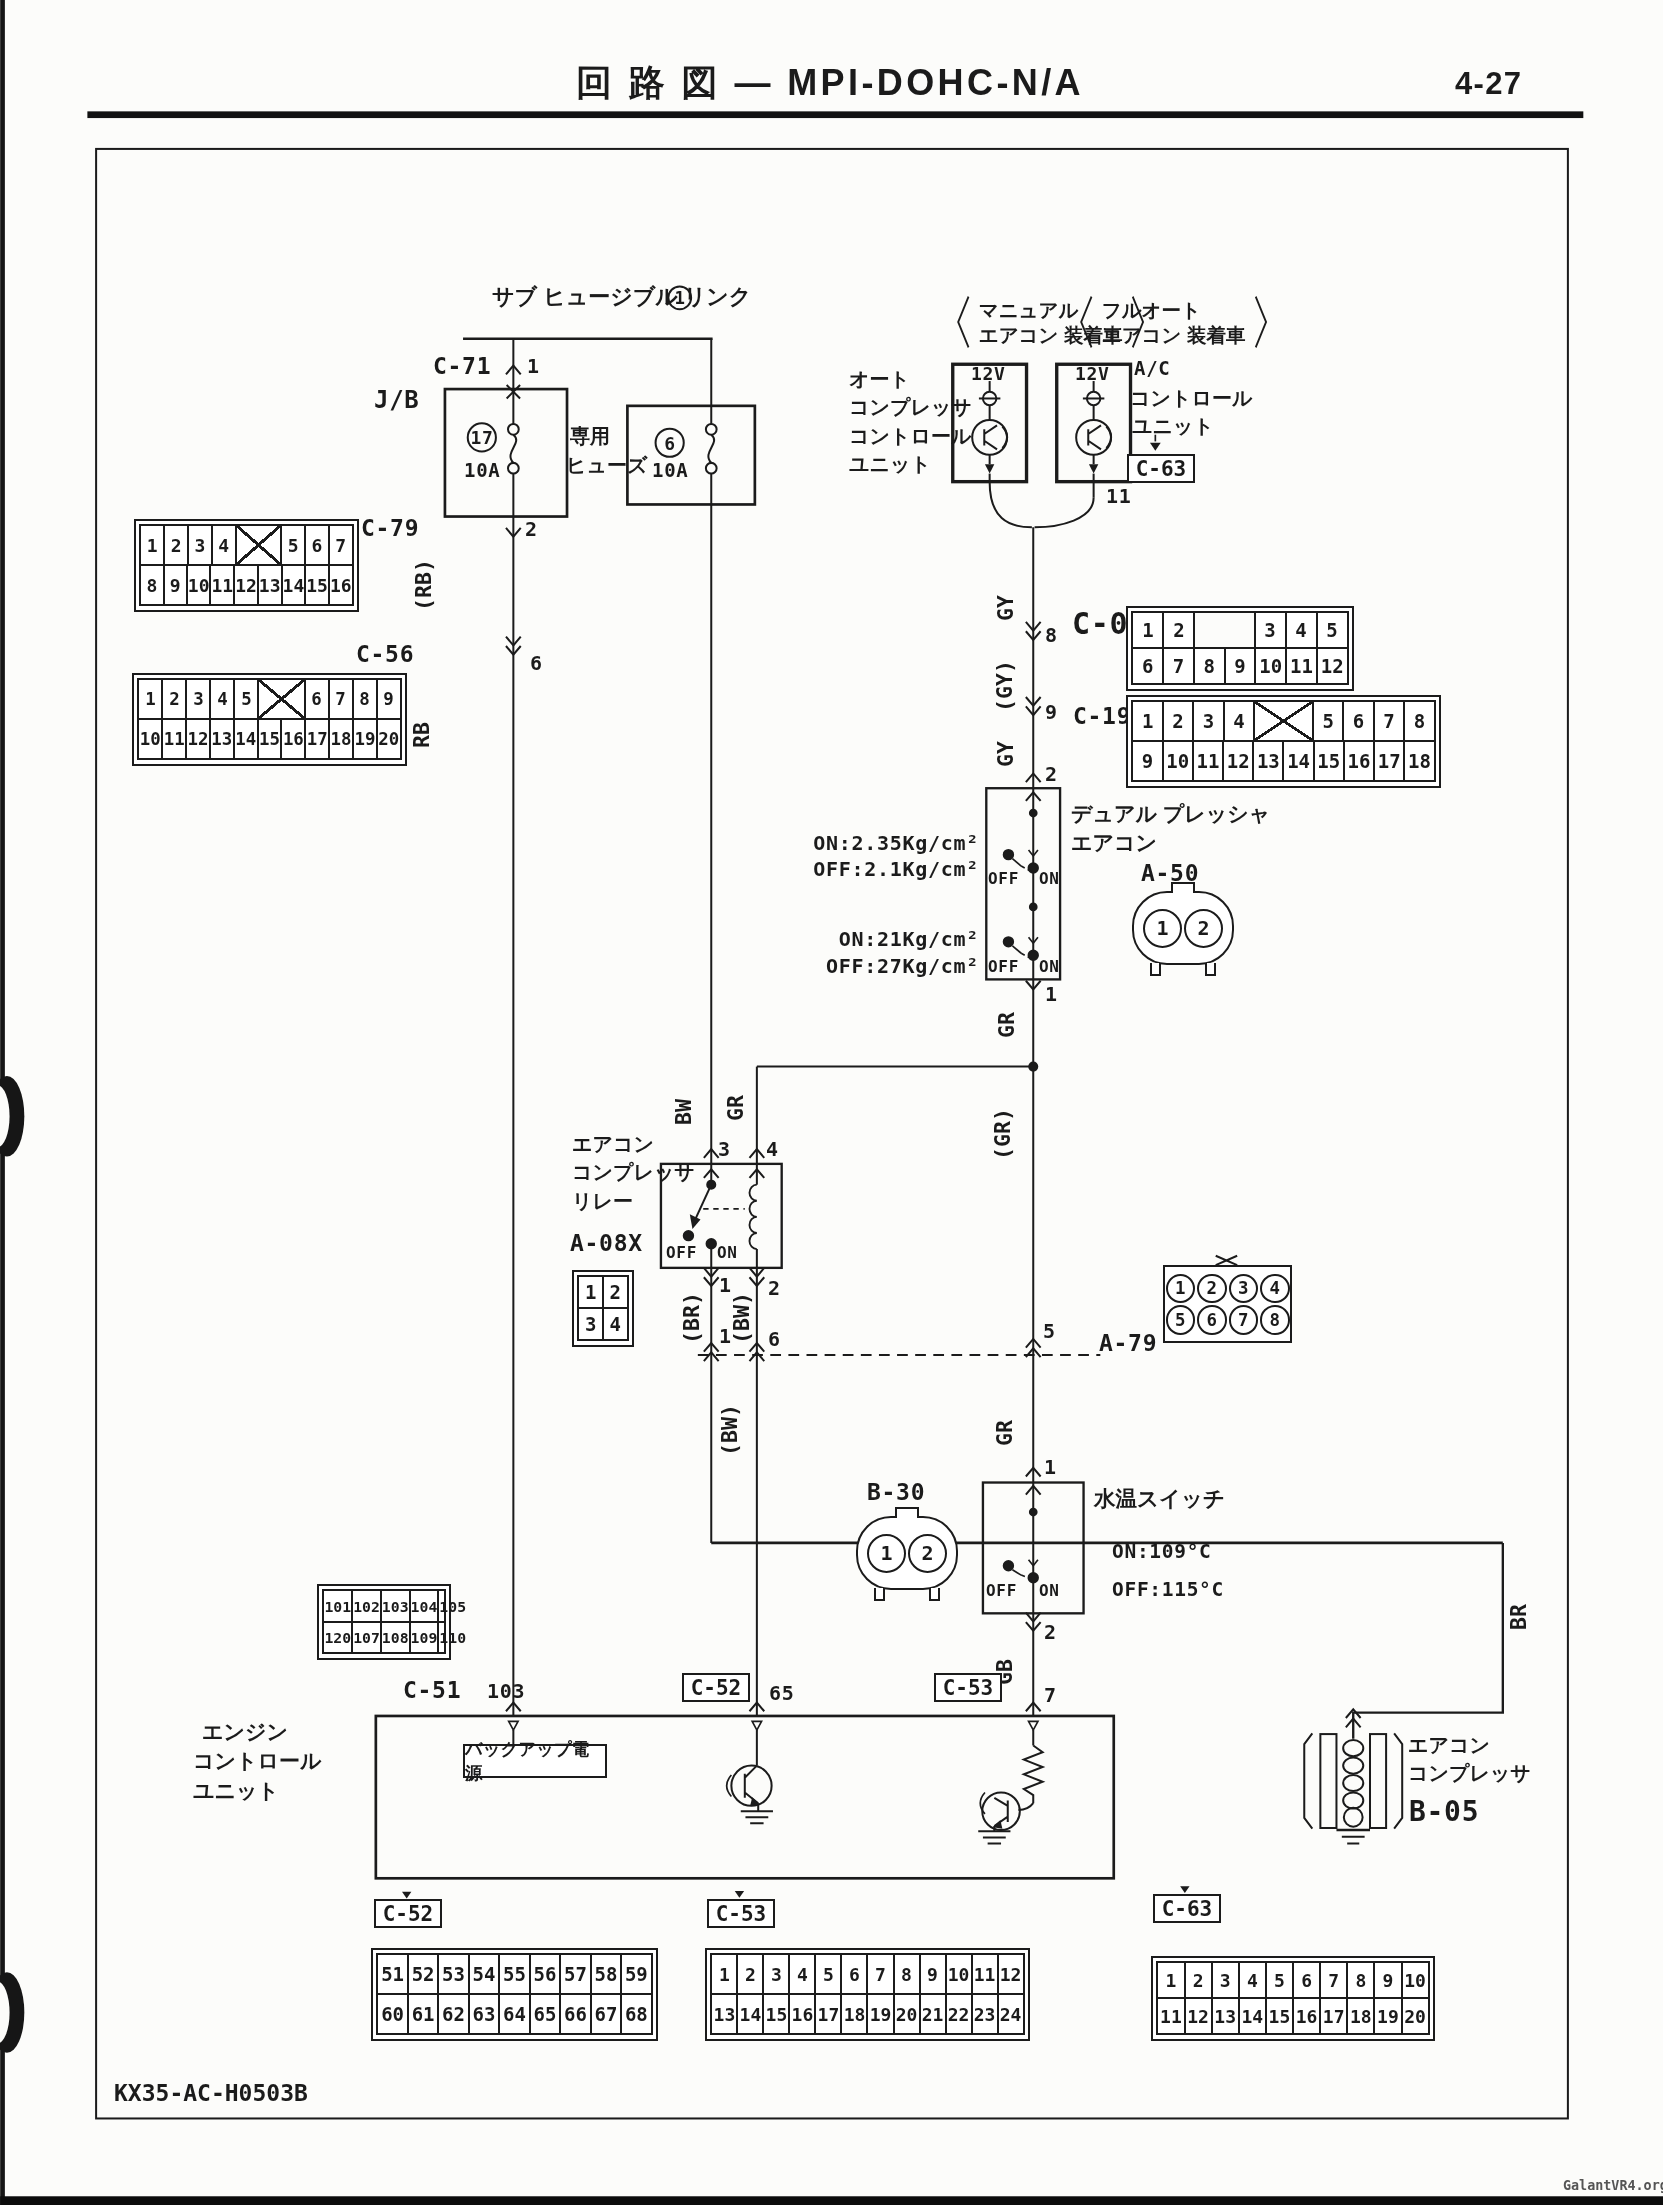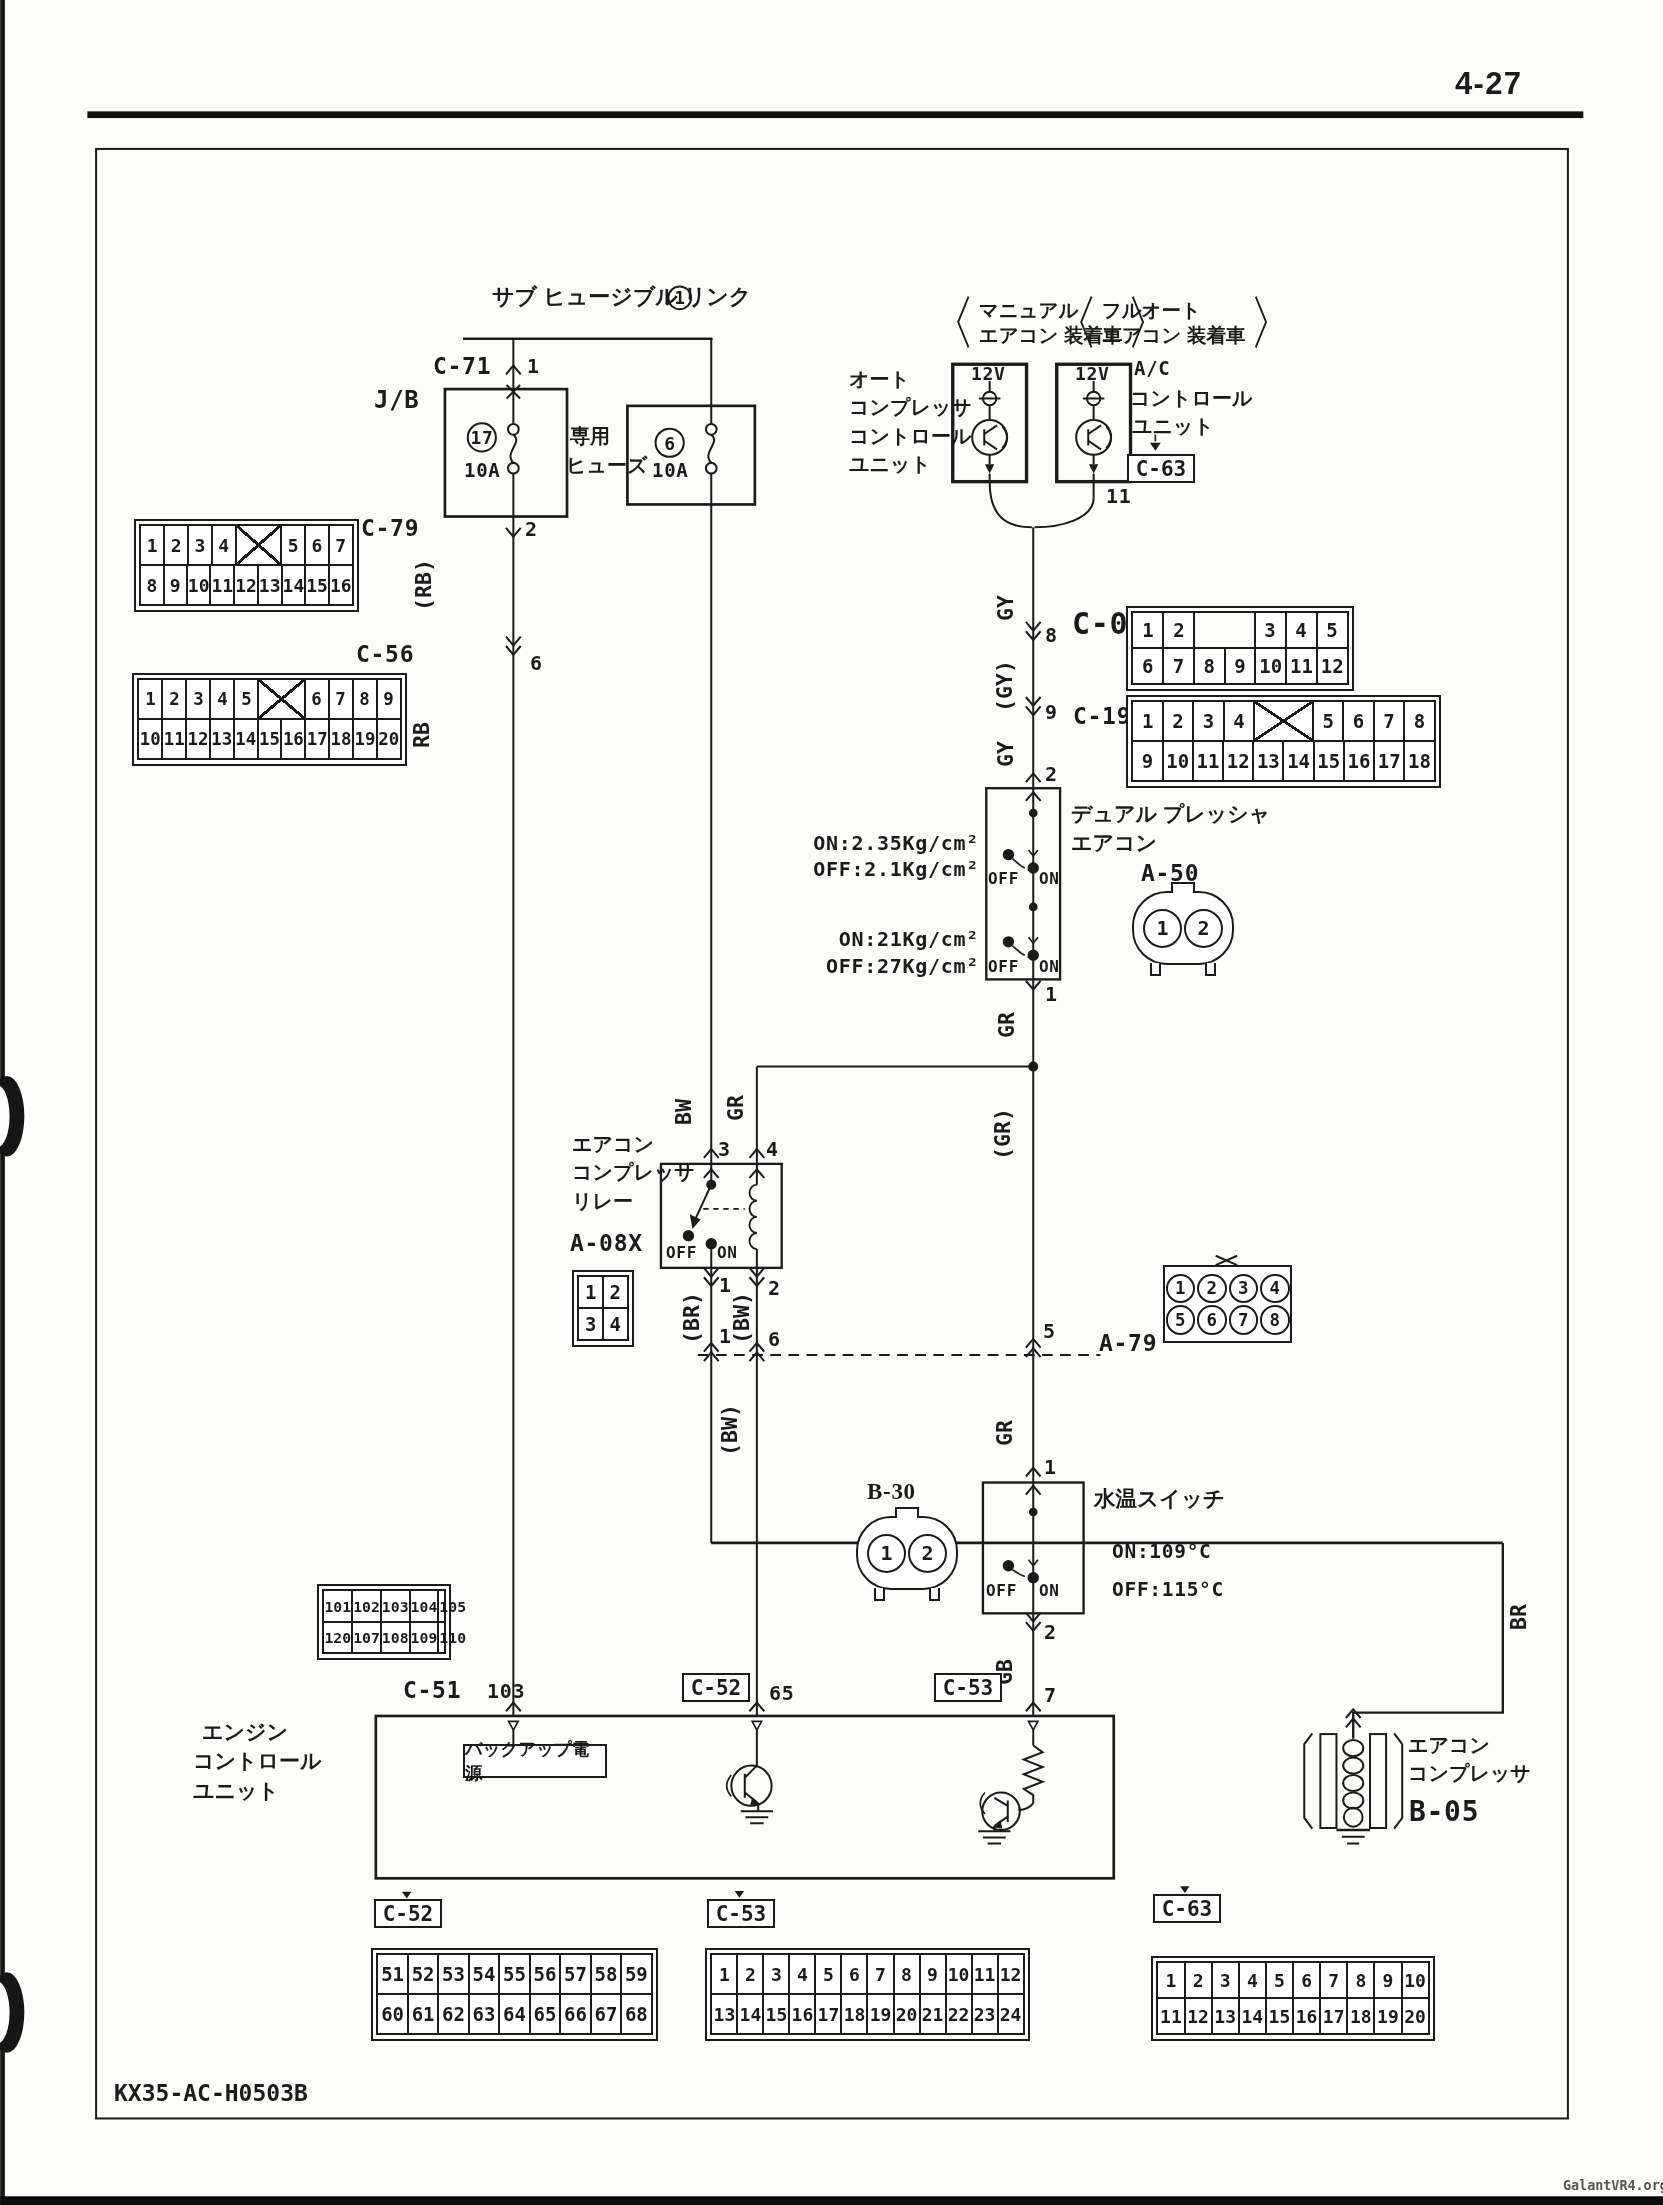--- a/index.html
+++ b/index.html
@@ -223,20 +223,21 @@
     <g>
       <rect x="0" y="0" width="7" height="3287" fill="#161616"></rect>
       <ellipse cx="10" cy="1664" rx="26" ry="60" fill="#161616"></ellipse>
       <ellipse cx="-4" cy="1664" rx="18" ry="46" fill="#fcfcfa"></ellipse>
       <ellipse cx="10" cy="3000" rx="26" ry="60" fill="#161616"></ellipse>
       <ellipse cx="-4" cy="3000" rx="18" ry="46" fill="#fcfcfa"></ellipse>
       <rect x="0" y="3274" width="2480" height="13" fill="#0c0c0c"></rect>
     </g>
   </svg>
 
+  <span class="t title" style="left:576px;top:59px;">回 路 図 — MPI-DOHC-N/A</span>
   <span class="t pageno" style="left:1455px;top:66px;">4-27</span>
 
   <span class="k" style="left:492px;top:282px;font-size:22px;">サブ ヒュージブル リンク</span>
   <span class="t ctr" style="left:680px;top:298px;font-size:17.4px;">1</span>
   <span class="t" style="left:433px;top:353px;font-size:23px;">C-71</span>
   <span class="t" style="left:527px;top:354px;">1</span>
   <span class="t" style="left:374px;top:386px;font-size:24px;">J/B</span>
   <span class="t ctr" style="left:482px;top:437px;font-size:18px;">17</span>
   <span class="t" style="left:464px;top:459px;font-size:19px;">10A</span>
   <span class="k" style="left:570px;top:423px;font-size:20px;">専用</span>
@@ -355,21 +356,21 @@
         <div class="pin-c">7</div>
         <div class="pin-c">8</div>
       </div>
     </div>
 
   <span class="vl" style="left:729px;top:1430px;">(BW)</span>
   <span class="vl" style="left:1004px;top:1433px;">GR</span>
   <span class="vl" style="left:1518px;top:1617px;">BR</span>
 
   <span class="t" style="left:1044px;top:1455px;">1</span>
-  <span class="t" style="left:867px;top:1479px;font-size:23px;font-family:Liberation Serif, serif;">B-30</span>
+  <span class="t" style="left:867px;top:1479px;font-size:23px;">B-30</span>
   <span class="k" style="left:1094px;top:1484px;font-size:21.5px;">水温スイッチ</span>
   <div class="oconn circles" style="left:856px;top:1516px;width:102px;height:74px;--pd:39px;--cf:20px;">
     <div class="otab"></div>
     <div class="oleg" style="left:16px;"></div>
     <div class="oleg" style="right:16px;"></div>
   <div class="crow-c">
         <div class="pin-c">1</div>
         <div class="pin-c">2</div>
       </div>
     </div>

